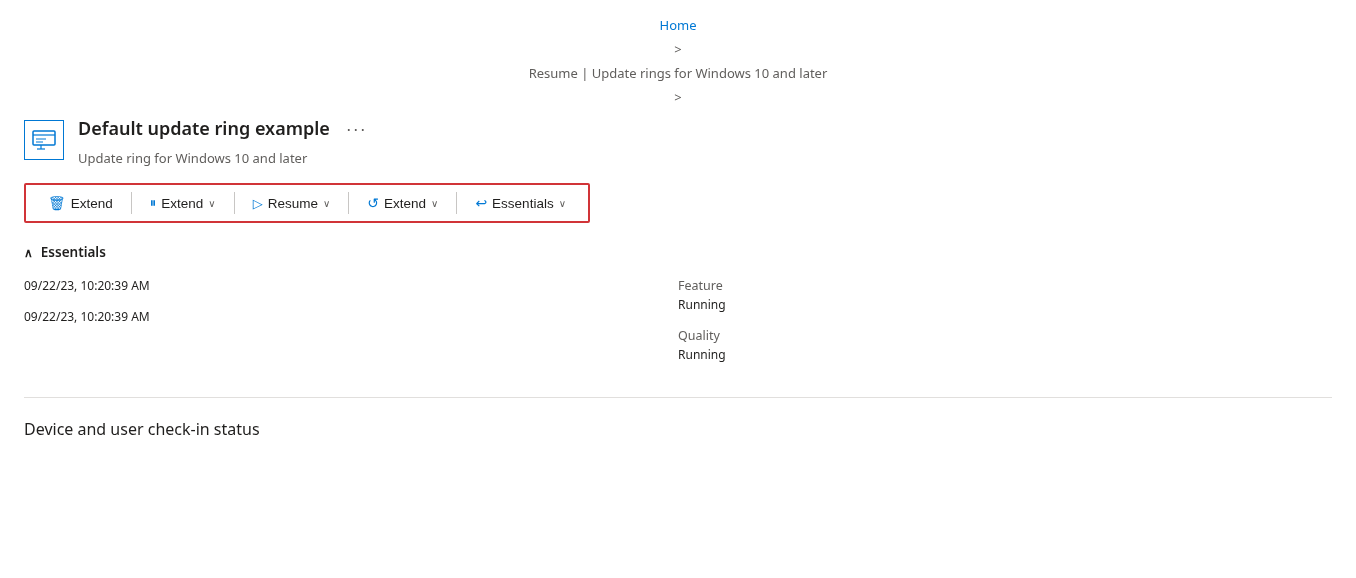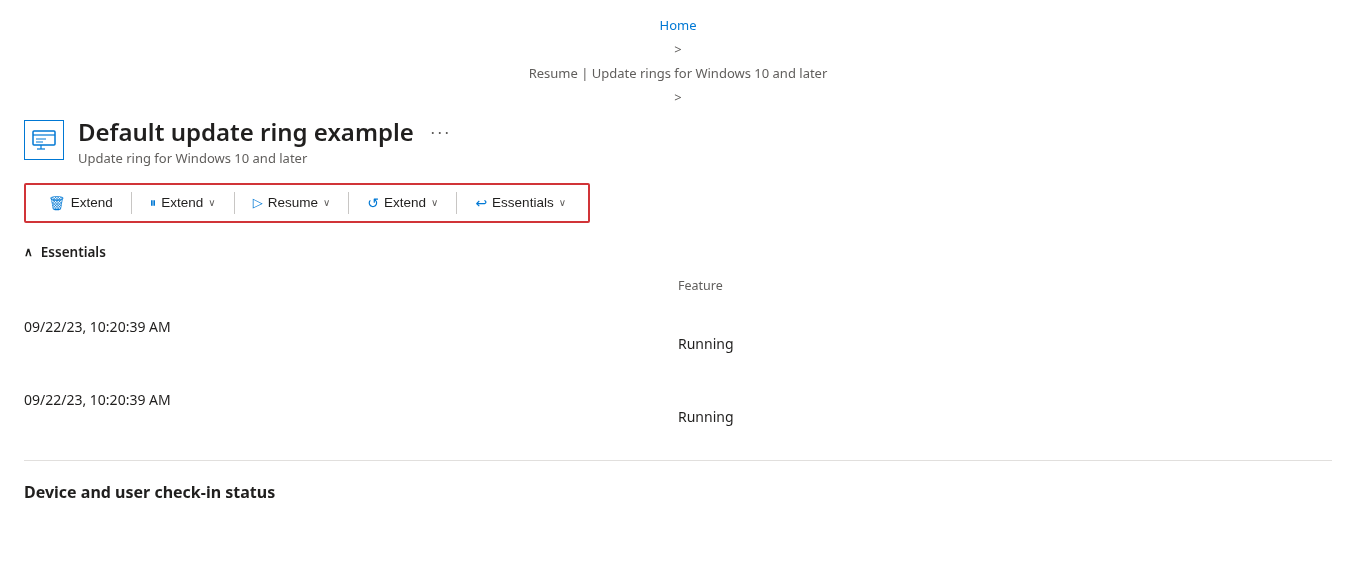--- a/index.html
+++ b/index.html
@@ -46,39 +46,39 @@
     .page-title-block {
       display: flex;
       flex-direction: column;
     }
     .page-title-row {
       display: flex;
       align-items: center;
       gap: 10px;
     }
     .page-title {
-      font-size: 24px;
+      font-size: 18px;
       font-weight: 600;
       color: #201f1e;
       line-height: 1.2;
     }
     .more-button {
       font-size: 18px;
       color: #605e5c;
       cursor: pointer;
       background: none;
       border: none;
       padding: 2px 6px;
       letter-spacing: 1px;
       line-height: 1;
     }
     .page-subtitle {
       font-size: 13px;
       color: #605e5c;
-      margin-top: 2px;
+      margin-top: 9px;
     }
     .toolbar {
       display: flex;
       align-items: center;
       gap: 0;
       border: 2px solid #d13438;
       border-radius: 2px;
       padding: 6px 12px;
       margin: 16px 0 20px 0;
       width: fit-content;
@@ -137,32 +137,31 @@
     }
     .essentials-item {
       margin-bottom: 14px;
     }
     .essentials-label {
       font-size: 12.5px;
       color: #605e5c;
       margin-bottom: 2px;
     }
     .essentials-value {
-      font-size: 14px;
-      color: #201f1e;
-      margin-top: 40px;
+      font-size: 12px;
+      color: #201f1e;
     }
     .divider {
       border: none;
       border-top: 1px solid #e1dfdd;
       margin: 8px 0 20px 0;
     }
     .section-title {
       font-size: 16px;
-      font-weight: 700;
+      font-weight: 400;
       color: #201f1e;
     }
   </style>
 </head>
 <body>
 
 <div class="breadcrumb">
   <a>Home</a>
   <span>&gt;</span>
   <a>
@@ -237,20 +236,21 @@
       <div class="essentials-item">
         <div class="essentials-value">09/22/23, 10:20:39 AM</div>
       </div>
     </div>
     <div class="essentials-col">
       <div class="essentials-item">
         <div class="essentials-label">Feature</div>
         <div class="essentials-value">Running</div>
       </div>
       <div class="essentials-item">
+        <div class="essentials-label">Quality</div>
         <div class="essentials-value">Running</div>
       </div>
     </div>
   </div>
 </div>
 
 <hr class="divider">
 
 <div class="section-title">Device and user check-in status</div>
 

